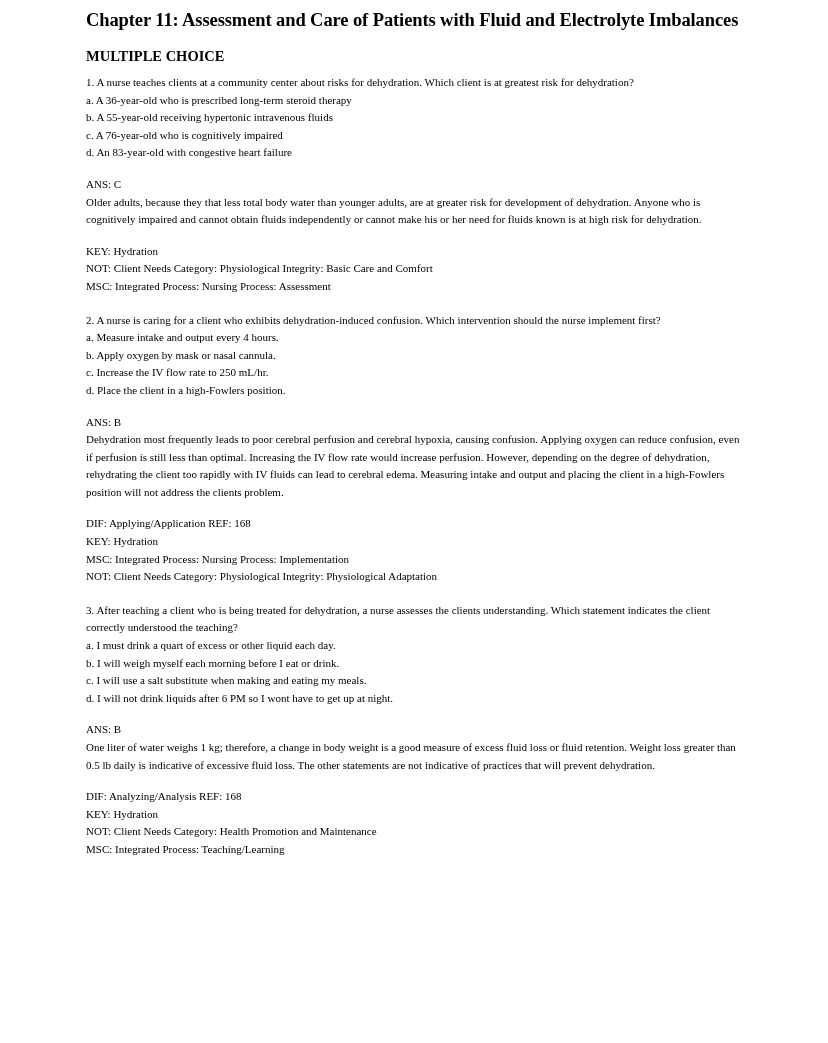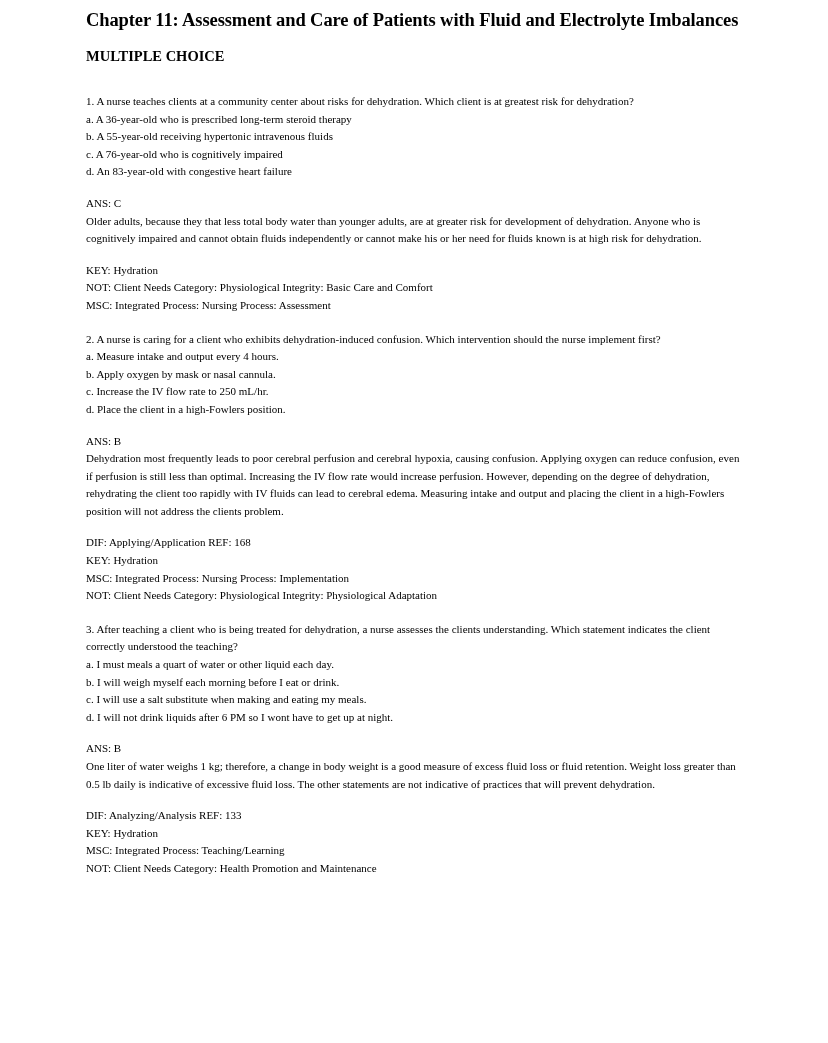--- a/index.html
+++ b/index.html
@@ -28,21 +28,21 @@
     font-size: 18.5px;
     line-height: 25px;
     margin: 0 0 14px 0;
     letter-spacing: -0.1px;
   }
   .section-heading {
     font-family: "Liberation Serif", serif;
     font-weight: bold;
     font-size: 14.5px;
     line-height: 18px;
-    margin: 0 0 28px 0;
+    margin: 0 0 9px 0;
   }
   .qblock {
     margin-bottom: 14px;
   }
   .qstem,
   .choice,
   .ans-line,
   .rationale,
   .meta-line {
     font-size: 11px;
@@ -111,30 +111,30 @@
   <div class="metablock">
     <p class="meta-line">DIF: Applying/Application REF: 168</p>
     <p class="meta-line">KEY: Hydration</p>
     <p class="meta-line">MSC: Integrated Process: Nursing Process: Implementation</p>
     <p class="meta-line">NOT: Client Needs Category: Physiological Integrity: Physiological Adaptation</p>
   </div>
 
   <div class="qblock">
     <p class="qstem">3. After teaching a client who is being treated for dehydration, a nurse assesses the clients understanding. Which statement indicates the client correctly understood the teaching?</p>
     <ul class="choices">
-      <li class="choice">a. I must meals a quart of water or other liquid each day.</li>
+      <li class="choice">a. I must drink a quart of excess or other liquid each day.</li>
       <li class="choice">b. I will weigh myself each morning before I eat or drink.</li>
       <li class="choice">c. I will use a salt substitute when making and eating my meals.</li>
       <li class="choice">d. I will not drink liquids after 6 PM so I wont have to get up at night.</li>
     </ul>
   </div>
   <div class="ansblock">
     <p class="ans-line">ANS: B</p>
     <p class="rationale">One liter of water weighs 1 kg; therefore, a change in body weight is a good measure of excess fluid loss or fluid retention. Weight loss greater than 0.5 lb daily is indicative of excessive fluid loss. The other statements are not indicative of practices that will prevent dehydration.</p>
   </div>
   <div class="metablock">
-    <p class="meta-line">DIF: Analyzing/Analysis REF: 133</p>
+    <p class="meta-line">DIF: Analyzing/Analysis REF: 168</p>
     <p class="meta-line">KEY: Hydration</p>
+    <p class="meta-line">NOT: Client Needs Category: Health Promotion and Maintenance</p>
     <p class="meta-line">MSC: Integrated Process: Teaching/Learning</p>
-    <p class="meta-line">NOT: Client Needs Category: Health Promotion and Maintenance</p>
   </div>
 
 </div>
 
 </body></html>

